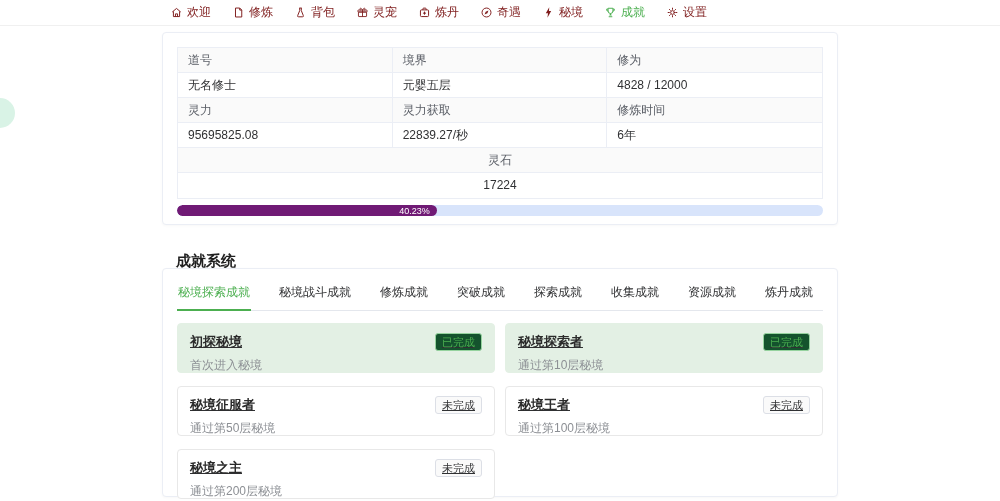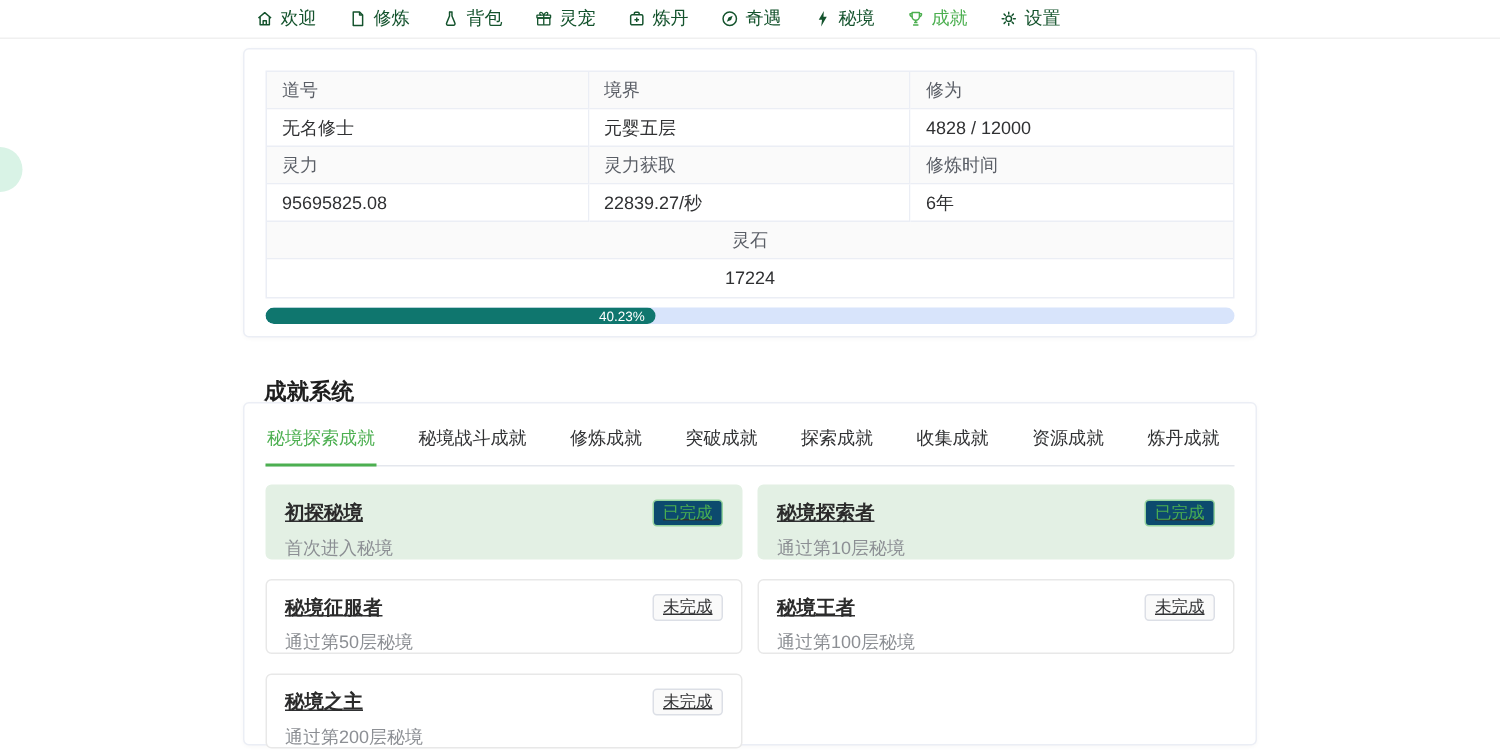--- a/index.html
+++ b/index.html
@@ -16,21 +16,21 @@
   
   .navbar {
     height:26px;
     border-bottom:1px solid #f0f0f0;
     display:flex; align-items:center;
     padding-left:170px; gap:21px;
     background:#fff;
   }
   .nav-item {
     display:flex; align-items:center; gap:4px;
-    font-size:12px; color:#14532d; cursor:pointer; white-space:nowrap;
+    font-size:12px; color:#7f1d1d; cursor:pointer; white-space:nowrap;
   }
   .nav-item svg { width:13px; height:13px; display:block; }
   .nav-item.active { color:#4caf50; }
 
   
   .side-handle {
     position:absolute; left:-15px; top:98px;
     width:30px; height:30px; border-radius:50%;
     background:#d9f3e6;
     color:#8fd4b2; font-size:9px;
@@ -99,21 +99,21 @@
     margin-top:12px;
     display:grid; grid-template-columns:1fr 1fr;
     gap:13px 10px;
   }
   .ach-item { border-radius:4px; padding:9px 12px; height:50px; }
   .ach-item.done { background:#e3f0e4; border:1px solid #e3f0e4; }
   .ach-item.todo { background:#fff; border:1px solid #e8e8e8; }
   .ach-top { display:flex; justify-content:space-between; align-items:center;text-decoration:underline; }
   .ach-title { font-size:13px; font-weight:bold; color:#2b2b2b; }
   .badge { font-size:11px; padding:1px 6px; border-radius:3px; line-height:14px; }
-  .badge.done { color:#4caf50; border:1px solid #95d39e; background:#0c4a6e; }
+  .badge.done { color:#4caf50; border:1px solid #95d39e; background:#14532d; }
   .badge.todo { color:#303133; border:1px solid #dcdfe6; background:#fafafa; }
   .ach-desc { margin-top:6px; font-size:12px; color:#8c8f94; }
 </style>
 </head>
 <body>
 
 <nav class="navbar">
 
   <div class="nav-item">
     <span>
@@ -235,21 +235,21 @@
     <div class="t-row single">
       <div class="t-cell head">灵石</div>
     </div>
     <div class="t-row single">
       <div class="t-cell val">17224</div>
     </div>
 
   </div>
 
   <div class="p-track" style="background: rgb(216, 228, 251);">
-    <div class="p-fill" style="width: 40.23%; background: #0f766e;">
+    <div class="p-fill" style="width: 40.23%; background: #701a75;">
       <span>40.23%</span>
     </div>
   </div>
 </section>
 
 <h2 class="section-heading">成就系统</h2>
 
 <section class="card" id="ach-card">
 
   <div class="tabs">

